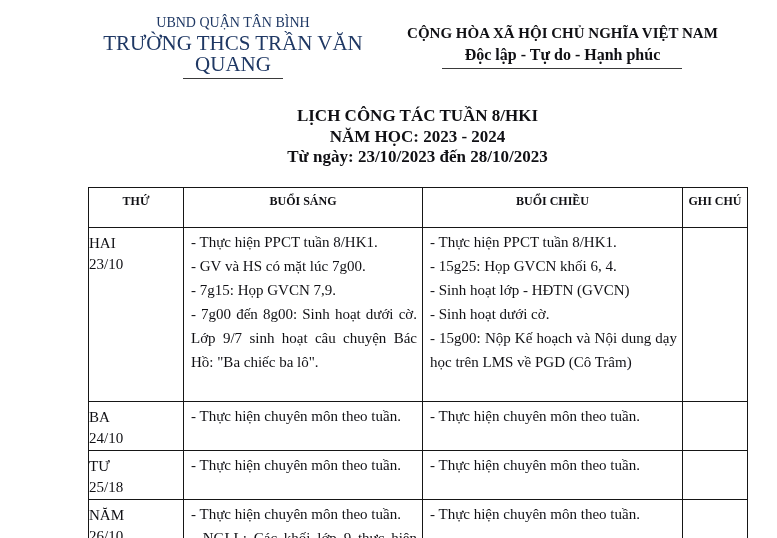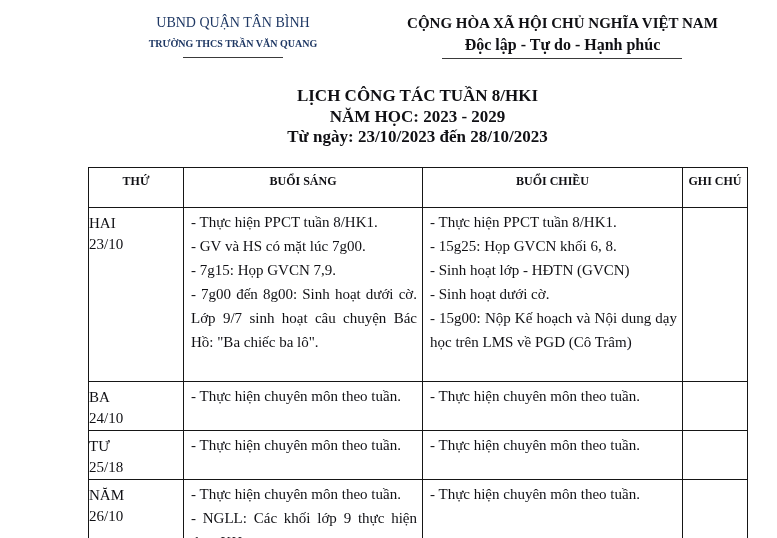--- a/index.html
+++ b/index.html
@@ -16,31 +16,32 @@
   }
   .page {
     box-sizing: border-box;
     width: 777px;
     padding: 12px 30px 0 88px;
   }
   
   .doc-header {
     display: flex;
     width: 659px;
+    align-items: center;
   }
   .hdr-left  { width: 44%; text-align: center; }
   .hdr-right { width: 56%; text-align: center; }
   .hdr-line1-left {
     font-size: 14px;
     line-height: 21px;
     color: var(--navy, #1F3864);
   }
   .hdr-line2-left {
-    font-size: 10px;
-    font-weight: bold;
+    font-size: 21px;
+    font-weight: normal;
     line-height: 21px;
     color: var(--navy, #1F3864);
   }
   .hdr-line1-right {
     font-size: 15px;
     font-weight: bold;
     line-height: 22px;
   }
   .hdr-line2-right {
     font-size: 16px;
@@ -124,21 +125,21 @@
     </div>
     <div class="hdr-right">
       <div class="hdr-line1-right">CỘNG HÒA XÃ HỘI CHỦ NGHĨA VIỆT NAM</div>
       <div class="hdr-line2-right">Độc lập - Tự do - Hạnh phúc</div>
       <div class="rule rule-right"></div>
     </div>
   </div>
 
   <div class="title-block">
     <div class="title-line">LỊCH CÔNG TÁC TUẦN 8/HKI</div>
-    <div class="title-line">NĂM HỌC: 2023 - 2029</div>
+    <div class="title-line">NĂM HỌC: 2023 - 2024</div>
     <div class="title-line">Từ ngày: 23/10/2023 đến 28/10/2023</div>
   </div>
 
   <table class="schedule">
     <colgroup>
       <col class="c-day">
         <col class="c-am">
         <col class="c-pm">
         <col class="c-note">
     </colgroup>
@@ -157,21 +158,21 @@
       <div>23/10</div>
     </td>
     <td class="content-cell">
             <p>- Thực hiện PPCT tuần 8/HK1.</p>
             <p>- GV và HS có mặt lúc 7g00.</p>
             <p>- 7g15: Họp GVCN 7,9.</p>
             <p>- 7g00 đến 8g00: Sinh hoạt dưới cờ. Lớp 9/7 sinh hoạt câu chuyện Bác Hồ: "Ba chiếc ba lô".</p>
           </td>
     <td class="content-cell">
             <p>- Thực hiện PPCT tuần 8/HK1.</p>
-            <p>- 15g25: Họp GVCN khối 6, 8.</p>
+            <p>- 15g25: Họp GVCN khối 6, 4.</p>
             <p>- Sinh hoạt lớp - HĐTN (GVCN)</p>
             <p>- Sinh hoạt dưới cờ.</p>
             <p>- 15g00: Nộp Kế hoạch và Nội dung dạy học trên LMS về PGD (Cô Trâm)</p>
           </td>
     <td class="note-cell"></td>
   </tr>
         <tr class="r-1">
     <td class="day-cell">
       <div>BA</div>
       <div>24/10</div>

